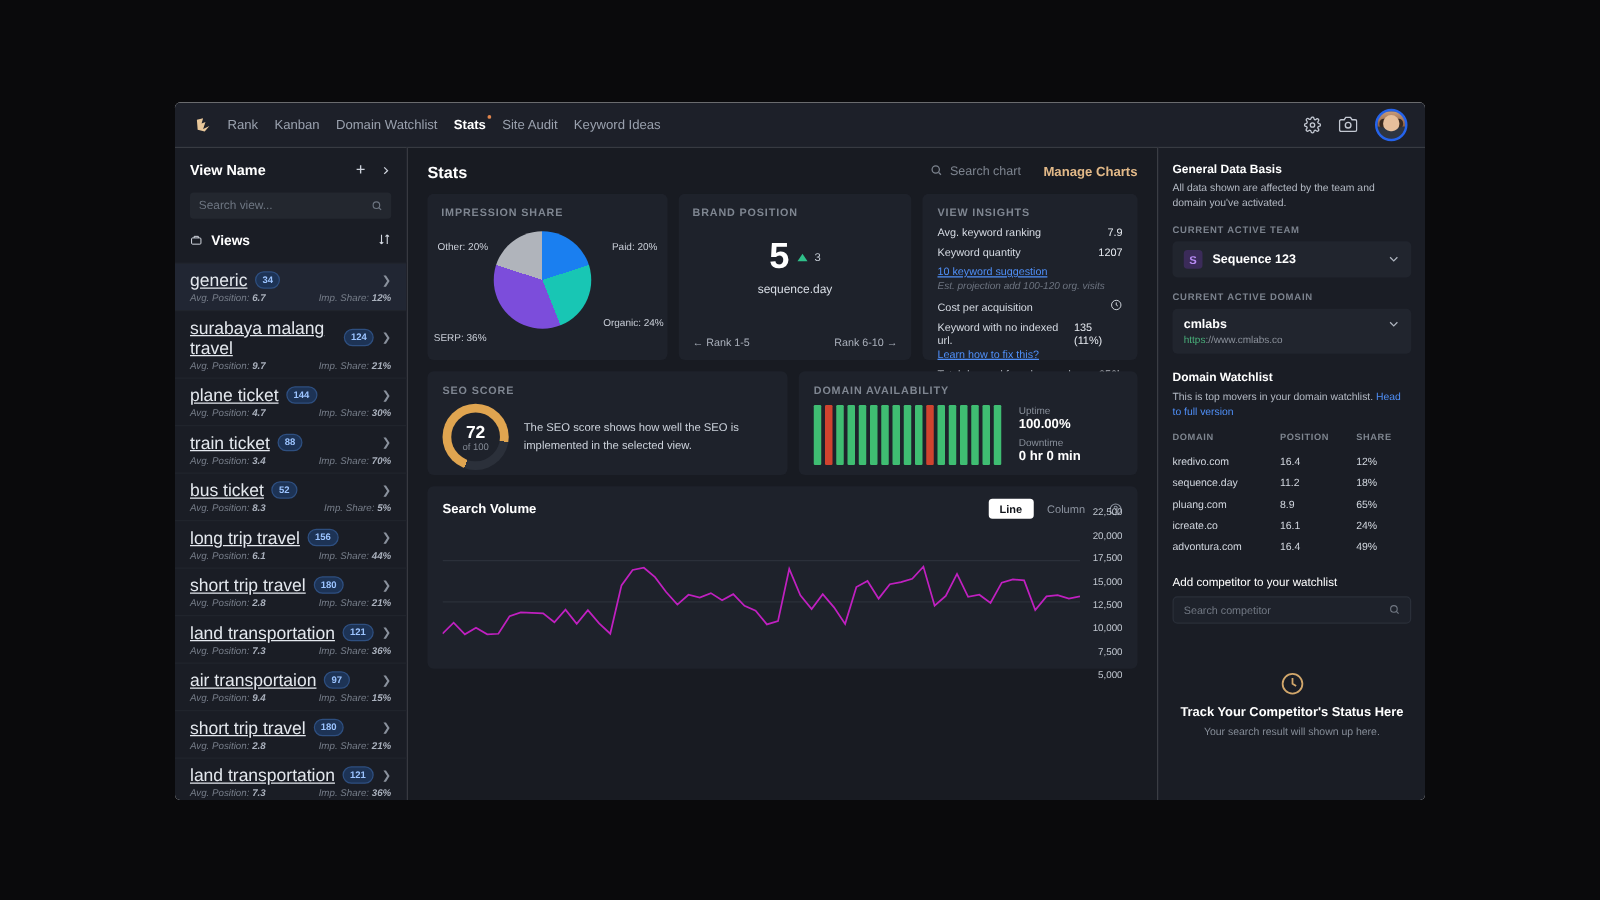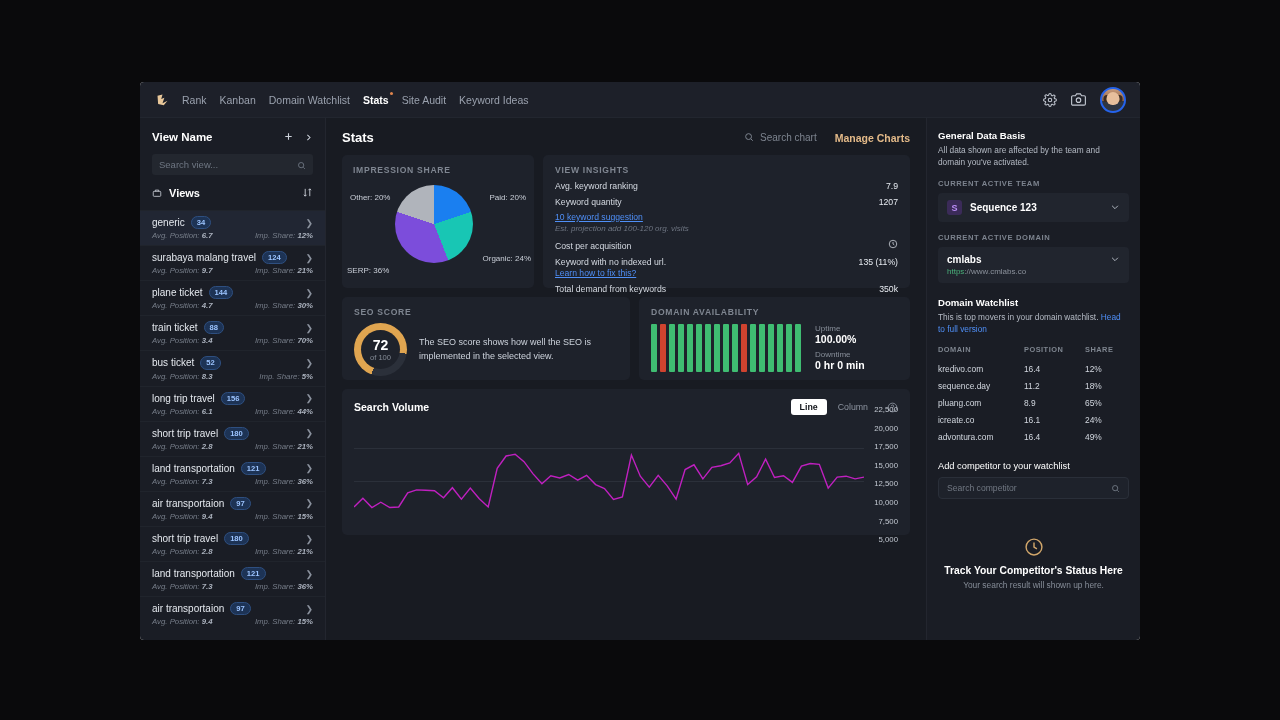--- a/index.html
+++ b/index.html
@@ -90,21 +90,21 @@
   .sb-views-label { font-size: 11px; font-weight: bold; color: #fff; }
   .sb-views .sort { margin-left: auto; color: #d3d8e1; }
   .sb-list { flex: 1; overflow: hidden; }
   .sb-item {
     padding: 5px 12px 5px 12px;
     border-top: 1px solid #20242c;
     cursor: pointer;
   }
   .sb-item.selected { background: #212633; }
   .sb-item-row1 { display: flex; align-items: center; gap: 6px; }
-  .sb-name { font-size: 10px; color: #e4e8ee; }
+  .sb-name { font-size: 14px; color: #e4e8ee; text-decoration: underline; }
   .badge {
     font-size: 7.6px; font-weight: bold; color: #9cc4ff;
     background: #1d3355; border: 1px solid #2e4f80;
     border-radius: 8px; padding: 1px 5px; line-height: 1.2;
   }
   .chev { margin-left: auto; color: #8a919d; font-size: 9px; }
   .sb-item-row2 {
     display: flex; margin-top: 2px;
     font-size: 7.8px; color: #767d89; font-style: italic;
   }
@@ -476,20 +476,35 @@
             <div class="card-label">Impression Share</div>
             <div class="pie-wrap">
               <div class="pie" id="pie" style="background: conic-gradient(rgb(26, 127, 240) 0%, rgb(26, 127, 240) 20%, rgb(24, 198, 180) 20%, rgb(24, 198, 180) 44%, rgb(124, 77, 219) 44%, rgb(124, 77, 219) 80%, rgb(176, 180, 187) 80%, rgb(176, 180, 187) 100%);"></div>
               <div class="plabel" style="left:8px; top:16px;">Other: 20%</div>
               <div class="plabel" style="right:8px; top:16px;">Paid: 20%</div>
               <div class="plabel" style="right:3px; top:77px;">Organic: 24%</div>
               <div class="plabel" style="left:5px; top:89px;">SERP: 36%</div>
             </div>
           </div>
 
+          <div class="card c-brand">
+            <div class="card-label">Brand Position</div>
+            <div class="brand-center">
+              <div class="brand-num-row">
+                <span class="brand-num">5</span>
+                <span class="tri-up"></span>
+                <span class="brand-delta">3</span>
+              </div>
+              <div class="brand-domain">sequence.day</div>
+            </div>
+            <div class="brand-footer">
+              <span>←&nbsp;<span>Rank 1-5</span></span>
+              <span class="r"><span>Rank 6-10</span>&nbsp;→</span>
+            </div>
+          </div>
 
           <div class="card c-insights">
             <div class="card-label">View Insights</div>
             <div class="ins-row">
               <span>Avg. keyword ranking</span>
               <span class="v">7.9</span>
             </div>
             <div class="ins-row">
               <span>Keyword quantity</span>
               <span class="v">1207</span>

